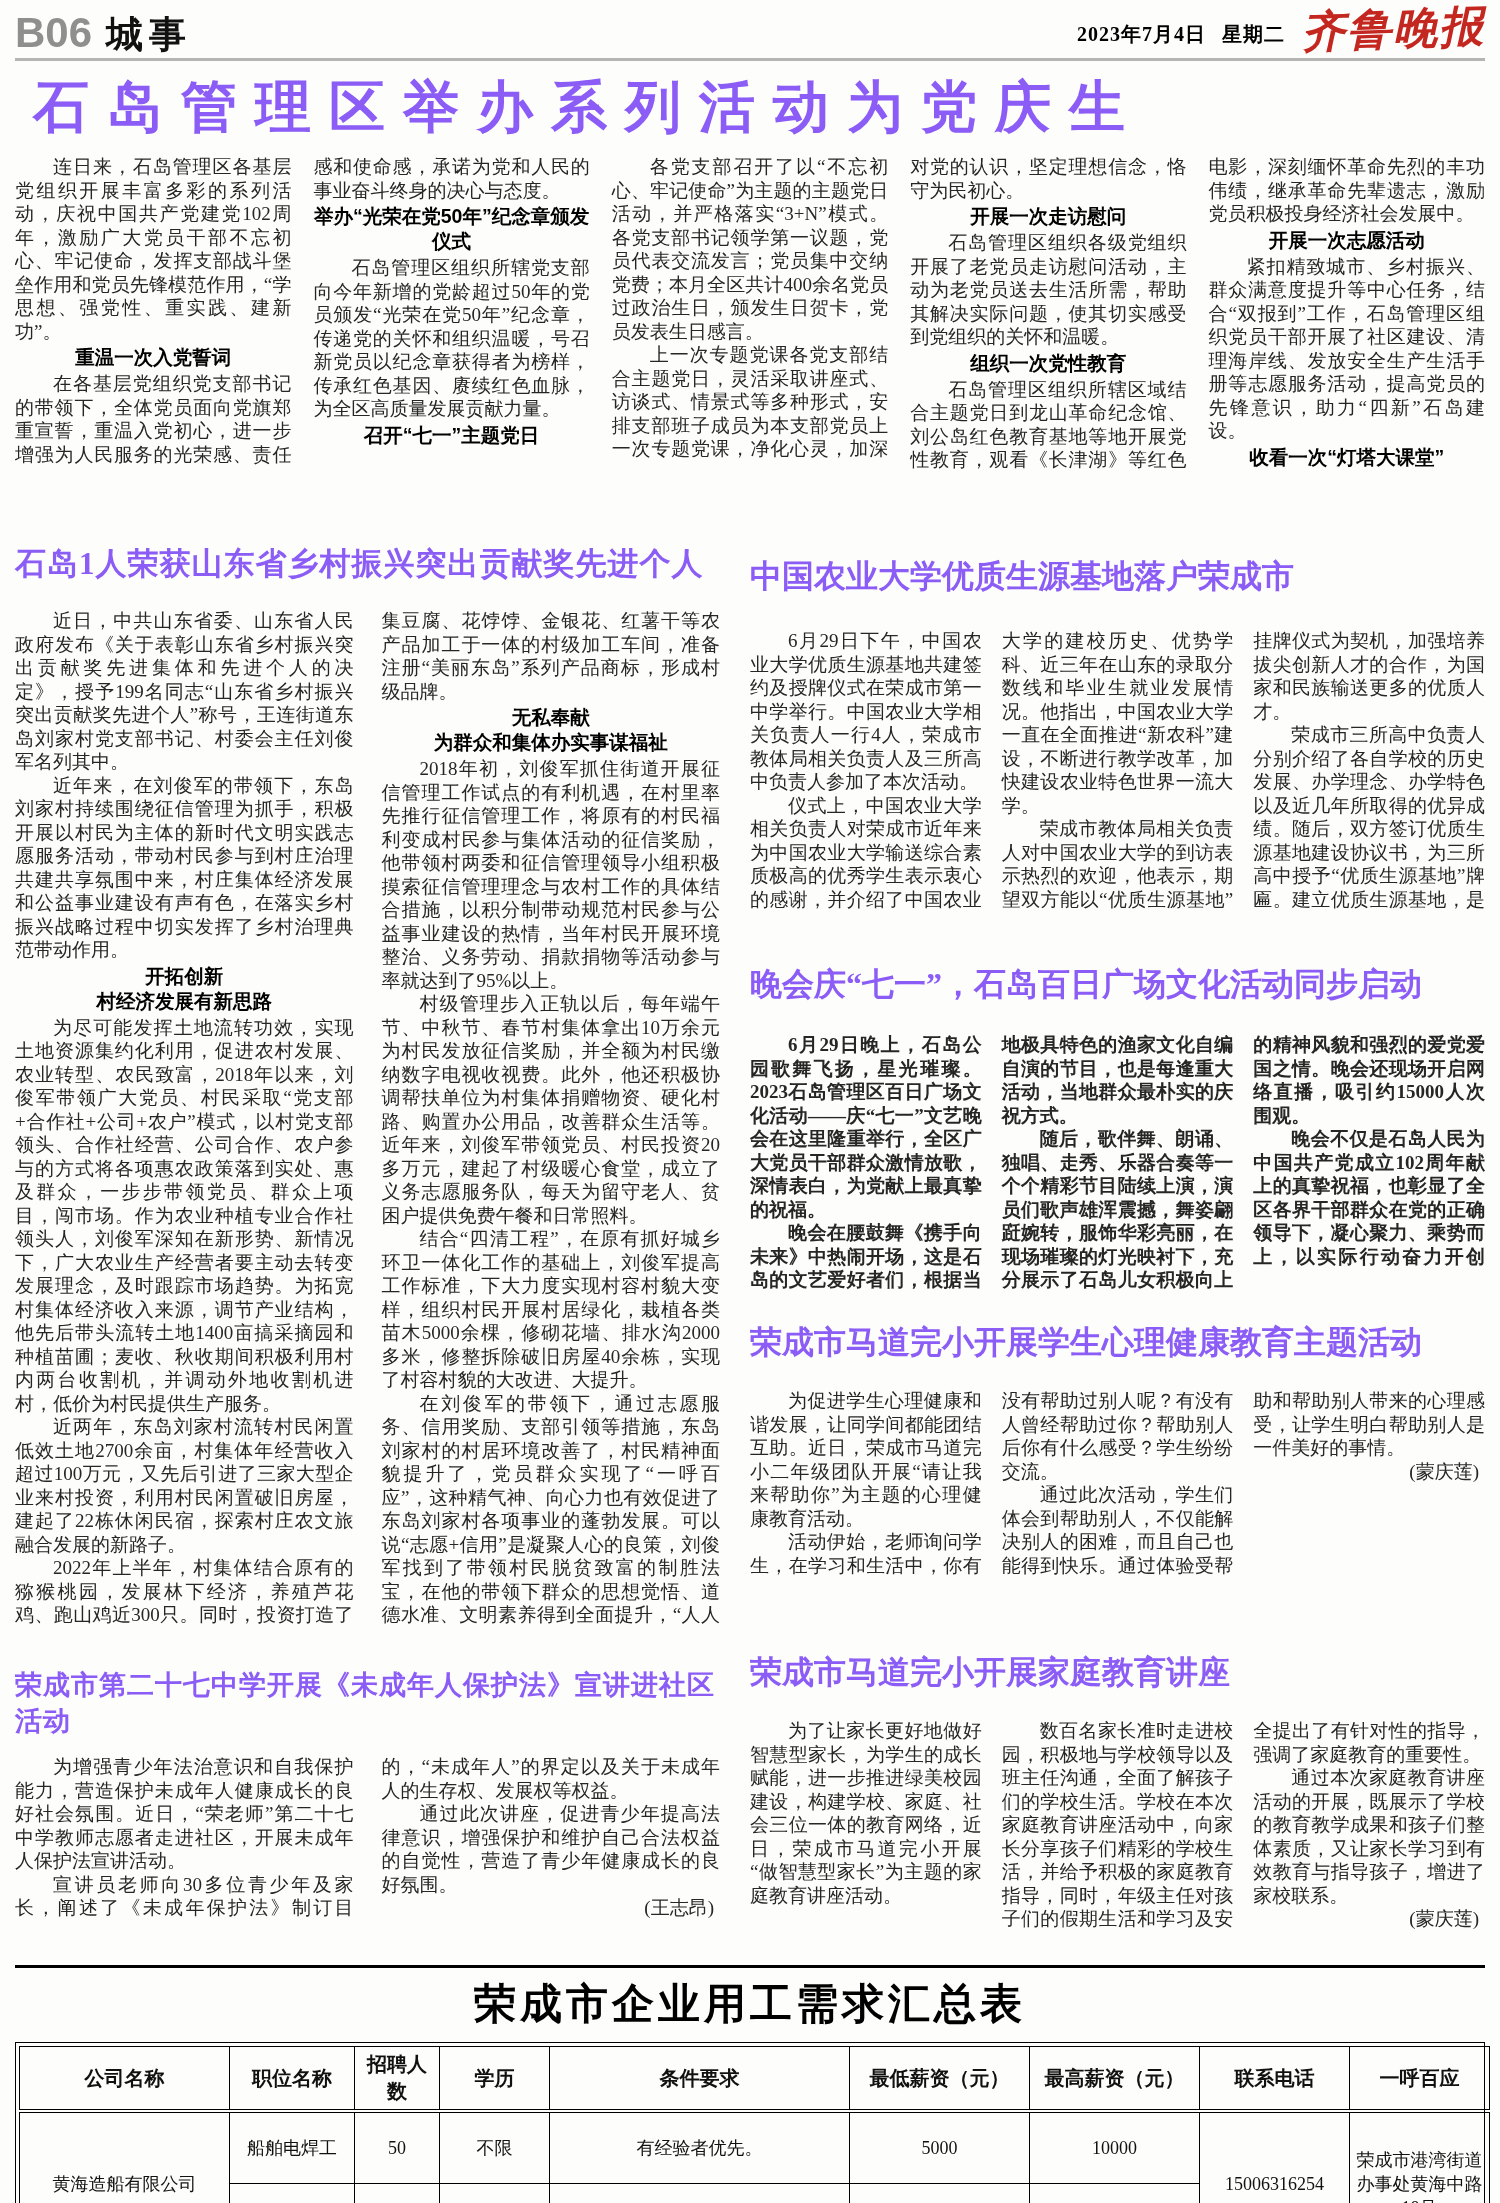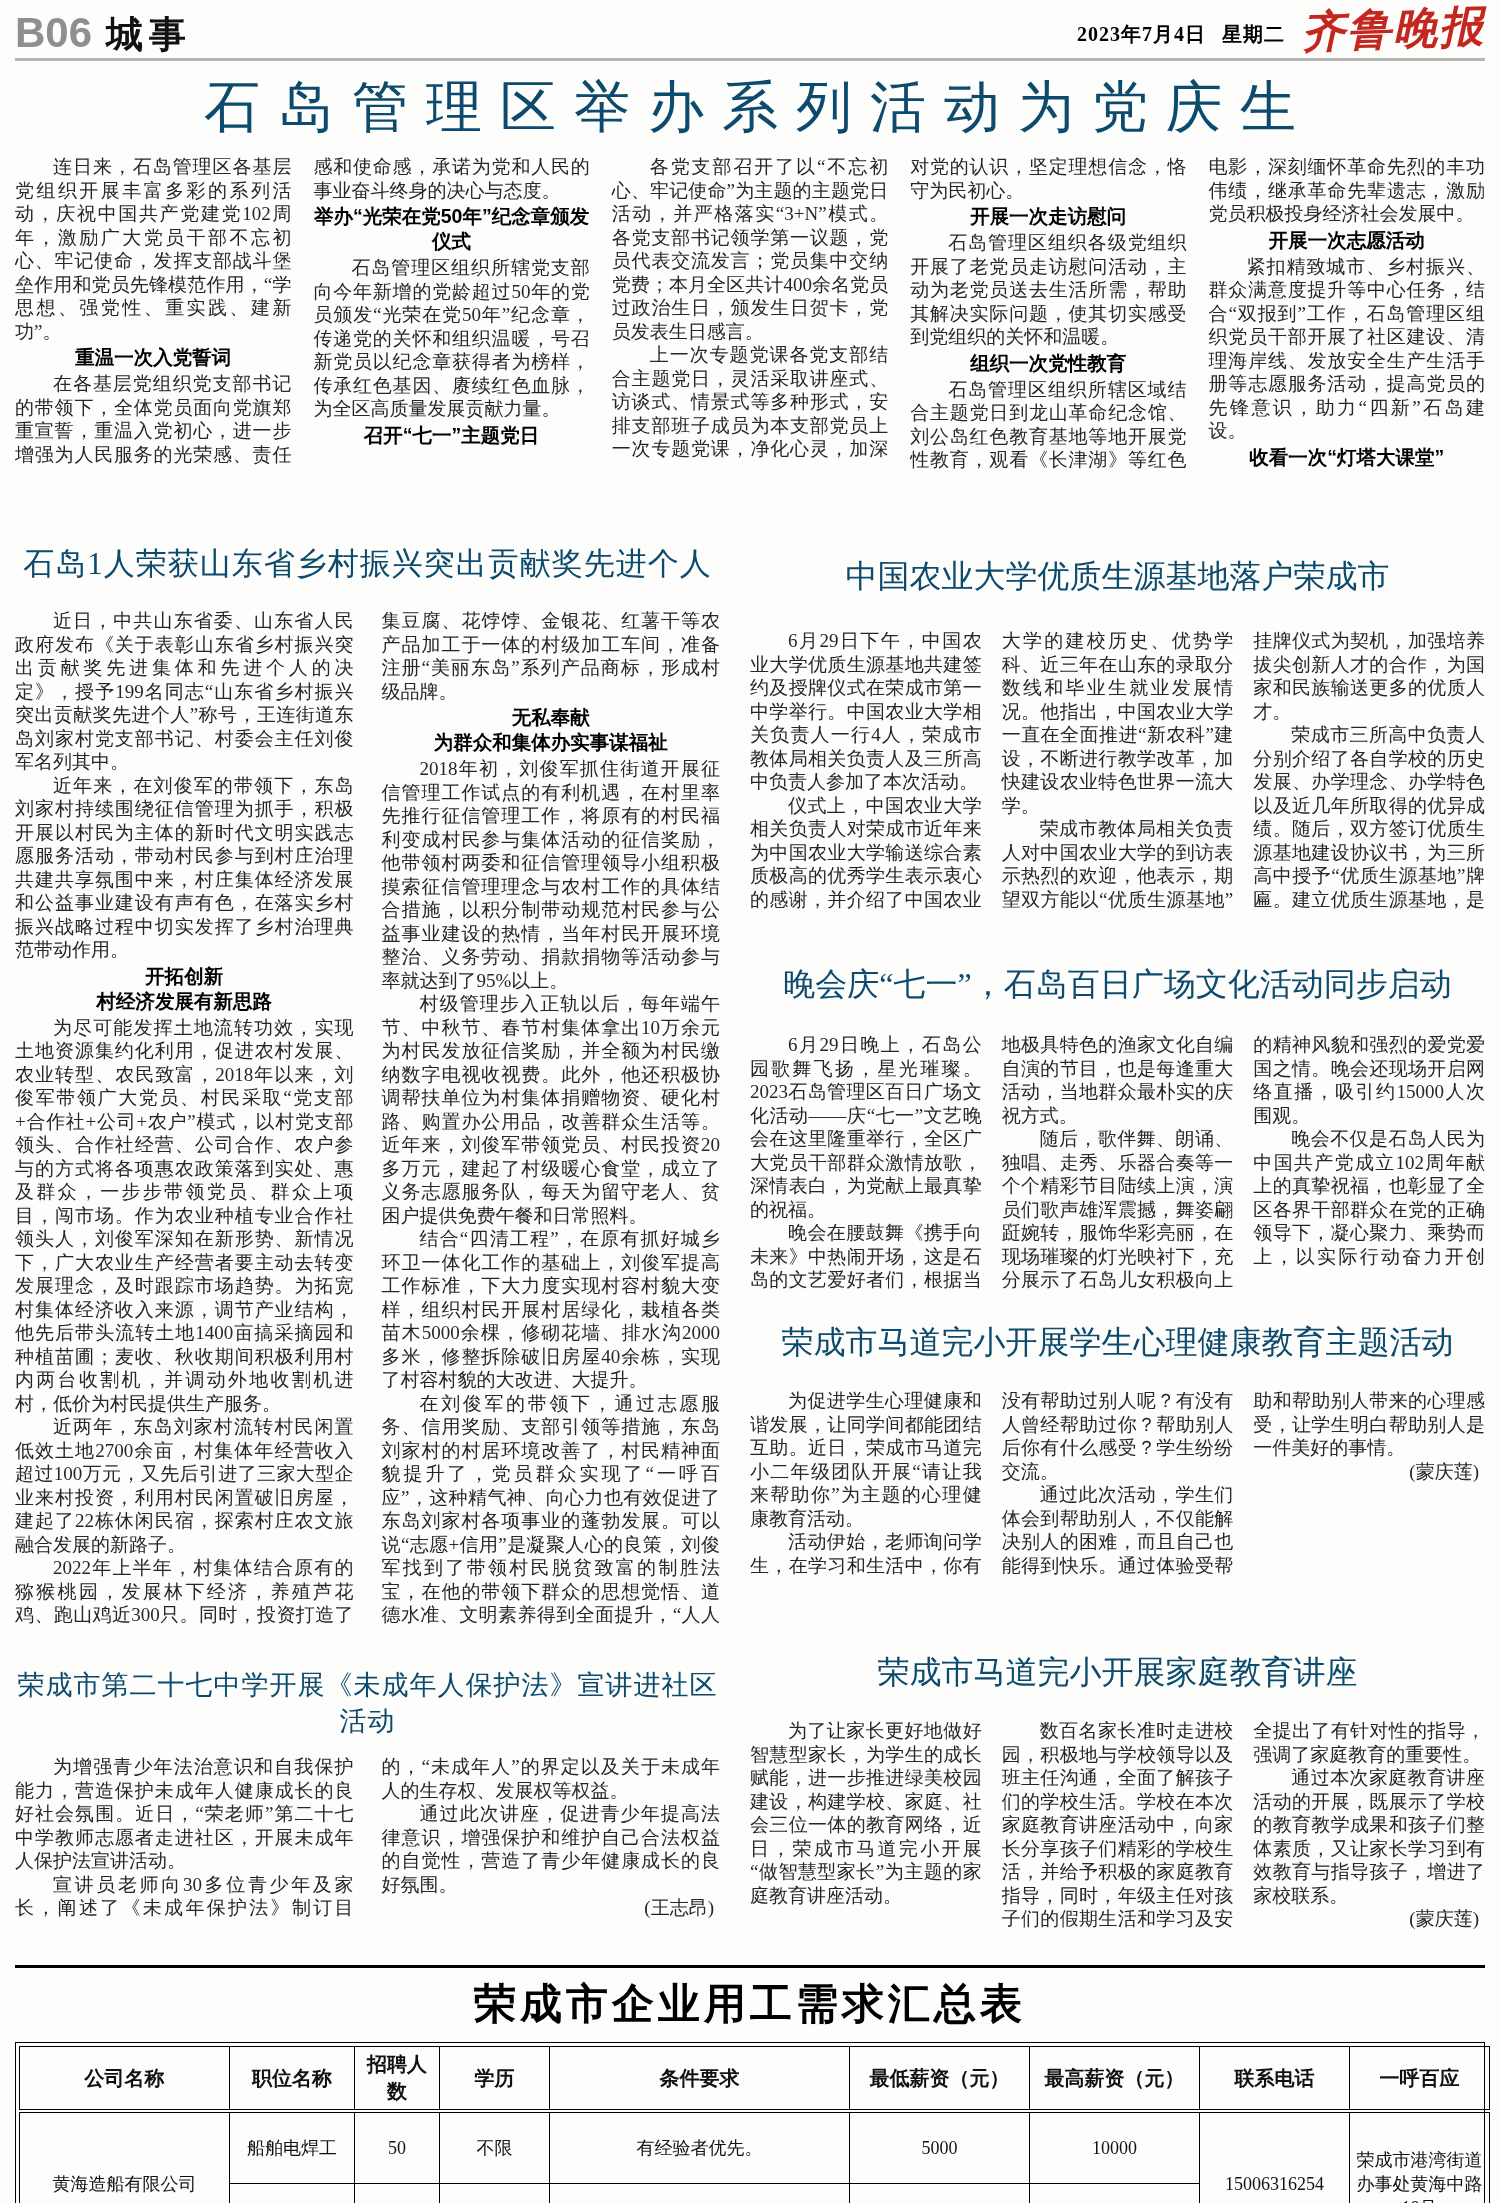--- a/index.html
+++ b/index.html
@@ -12,21 +12,21 @@
   
   .hdr { display:flex; justify-content:space-between; align-items:flex-end; padding-top:12px; height:52px; }
   .plate { display:flex; align-items:flex-end; gap:14px; }
   .plate-no { font-family:"Liberation Sans", sans-serif; font-size:42px; font-weight:700; color:#8f8f8f; line-height:0.9; }
   .plate-sec { font-family:"Liberation Sans", sans-serif; font-size:37px; font-weight:900; color:#111; letter-spacing:6px; line-height:0.95; }
   .dateline { display:flex; align-items:flex-end; gap:16px; }
   .date-txt { font-size:20px; font-weight:700; color:#000000; padding-bottom:4px; letter-spacing:1px; }
   .masthead { font-size:44px; font-weight:900; font-style:italic; color:#c4271f; transform:rotate(-2deg); letter-spacing:2px; line-height:1; }
   .hdr-rule { border-top:3px solid #b5b5b3; margin-top:6px; }
   
-  .headline { text-align:center; font-weight:400; color:#0c4a6e; }
+  .headline { text-align:left; font-weight:700; color:#8b5cf6; }
   .lead-headline { font-size:56px; letter-spacing:18px; line-height:1.15; margin-top:14px; text-indent:18px; }
   .h-l { font-size:31px; letter-spacing:1px; }
   .h-r { font-size:32px; letter-spacing:0; }
   .cols { text-align:justify; overflow:hidden; column-fill:auto; font-size:19px; line-height:23.5px; color:#262626; }
   .para { text-indent:2em; }
   .sub { text-align:center; font-family:"Liberation Sans", sans-serif; font-weight:700; color:#000;
          font-size:19.5px; line-height:25px; padding:2px 0; break-inside:avoid; }
   .byline { text-align:right; padding-right:6px; font-size:19px; }
   
   .lead-body { margin-top:16px; height:338px; column-count:5; column-gap:22px; }
@@ -34,21 +34,21 @@
   .halves { display:flex; gap:30px; }
   .col-left { width:705px; }
   .col-right { flex:1; }
   .award-head { margin-top:50px; }
   .award-body { margin-top:24px; height:1022px; column-count:2; column-gap:28px; }
   .law-head { margin-top:36px; font-size:27px; }
   .law-body { margin-top:16px; height:168px; column-count:2; column-gap:28px; }
   .cau-head { margin-top:62px; }
   .cau-body { margin-top:30px; height:292px; column-count:3; column-gap:20px; }
   .gala-head { margin-top:42px; }
-  .gala-body { margin-top:26px; height:278px; column-count:3; column-gap:20px; }
+  .gala-body { margin-top:26px; height:278px; column-count:3; column-gap:20px;font-weight:bold; }
   .psych-head { margin-top:10px; }
   .psych-body { margin-top:24px; height:202px; column-count:3; column-gap:20px; }
   .family-head { margin-top:60px; }
   .family-body { margin-top:24px; height:232px; column-count:3; column-gap:20px; }
   
   .thick-rule { border-top:3px solid #000; margin-top:14px; }
   .tbl-title { text-align:center; font-family:"Liberation Sans", sans-serif; font-weight:900; color:#000;
                font-size:42px; letter-spacing:4px; margin:8px 0 10px; }
   .tablewrap { border:1px solid #000; padding:3px; }
   table { width:100%; border-collapse:collapse; table-layout:fixed; }

